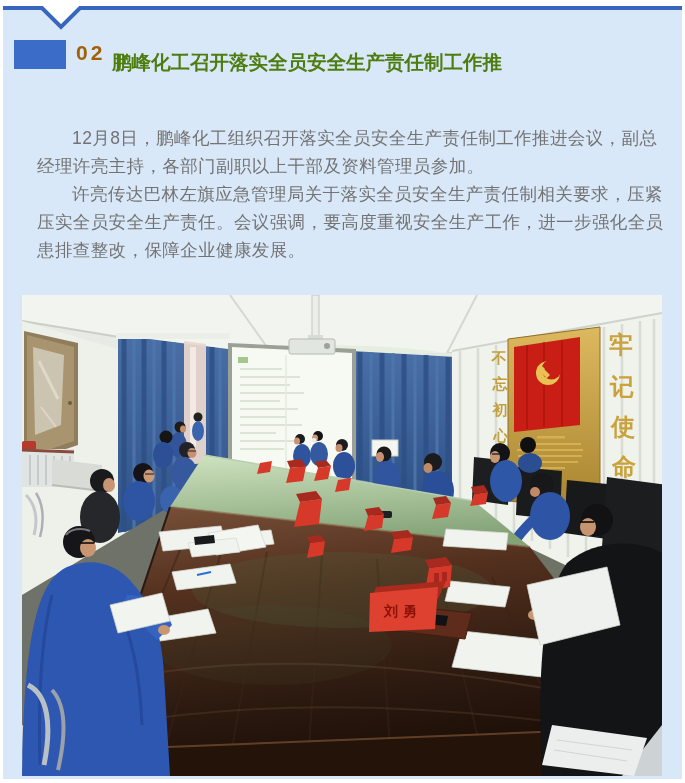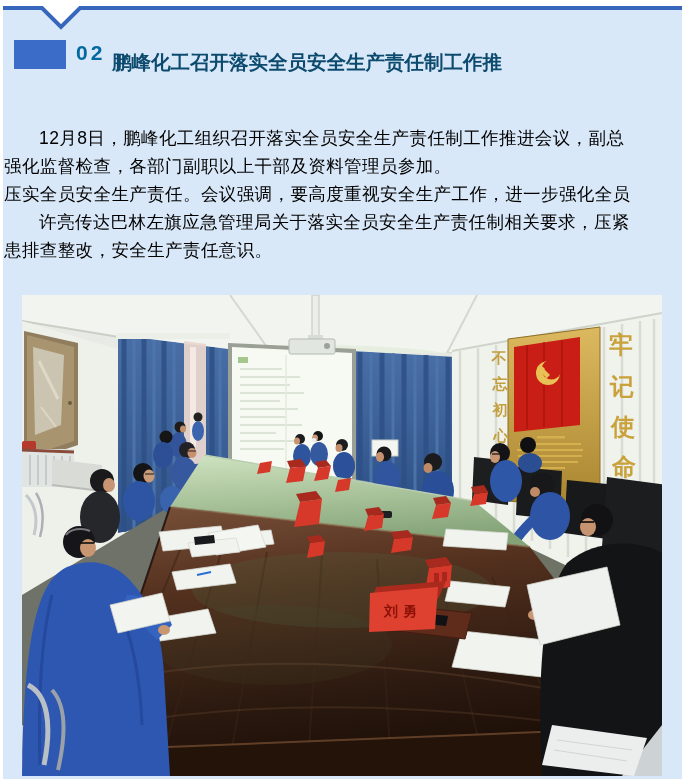--- a/index.html
+++ b/index.html
@@ -1,25 +1,25 @@
 <!DOCTYPE html>
 <html><head>
 <meta charset="utf-8">
 <style>
   html,body{margin:0;padding:0;background:#ffffff;width:685px;height:783px;overflow:hidden;
     font-family:"Liberation Sans","DejaVu Sans",sans-serif;}
   .page{position:absolute;left:3px;top:0;width:679px;height:779px;background:#d9e8f8;}
   .top-band{position:absolute;left:0;top:0;}
   
   .hdr-block{position:absolute;left:11px;top:40px;width:52px;height:29px;background:#3a6cc8;}
-  .hdr-num{position:absolute;left:73px;top:41px;font-size:21px;font-weight:bold;color:#0369a1;letter-spacing:3px;}
-  .hdr-title{position:absolute;left:109px;top:41px;font-size:19.5px;font-weight:bold;color:#0c4a6e;}
+  .hdr-num{position:absolute;left:73px;top:41px;font-size:21px;font-weight:bold;color:#a16207;letter-spacing:3px;}
+  .hdr-title{position:absolute;left:109px;top:41px;font-size:19.5px;font-weight:bold;color:#4d7c0f;}
   .hdr-title .tl{display:block;height:42px;line-height:42px;white-space:nowrap;}
   
-  .article{position:absolute;left:1px;top:124px;width:646px;font-size:17.5px;color:#000000;}
+  .article{position:absolute;left:34px;top:124px;width:646px;font-size:17.5px;color:#737373;}
   .article .ln{display:block;height:28px;line-height:28px;white-space:nowrap;letter-spacing:0.4px;}
   .article .ln.first{text-indent:2em;}
   
   .photo{position:absolute;left:19px;top:295px;width:640px;height:481px;margin:0;padding:0;overflow:hidden;}
   svg text{user-select:none;}
 </style>
 </head>
 <body>
 
 <div class="page">
@@ -31,24 +31,24 @@
   </svg>
 
   <div class="hdr-block"></div>
   <div class="hdr-num">02</div>
   <div class="hdr-title">
     <span class="tl">鹏峰化工召开落实全员安全生产责任制工作推</span>
   </div>
 
   <div class="article">
     <span class="ln first">12月8日，鹏峰化工组织召开落实全员安全生产责任制工作推进会议，副总</span>
-    <span class="ln">强化监督检查，各部门副职以上干部及资料管理员参加。</span>
+    <span class="ln">经理许亮主持，各部门副职以上干部及资料管理员参加。</span>
+    <span class="ln first">许亮传达巴林左旗应急管理局关于落实全员安全生产责任制相关要求，压紧</span>
     <span class="ln">压实全员安全生产责任。会议强调，要高度重视安全生产工作，进一步强化全员</span>
-    <span class="ln first">许亮传达巴林左旗应急管理局关于落实全员安全生产责任制相关要求，压紧</span>
-    <span class="ln">患排查整改，安全生产责任意识。</span>
+    <span class="ln">患排查整改，保障企业健康发展。</span>
   </div>
 
   <figure class="photo">
   <svg width="640" height="481" viewBox="0 0 640 481">
     <defs>
       <linearGradient id="woodGrad" x1="0" y1="0" x2="0.25" y2="1">
         <stop offset="0" stop-color="#7a523a"></stop>
             <stop offset="0.35" stop-color="#53301e"></stop>
         <stop offset="0.75" stop-color="#2c1a10"></stop>
             <stop offset="1" stop-color="#1c0e07"></stop>

